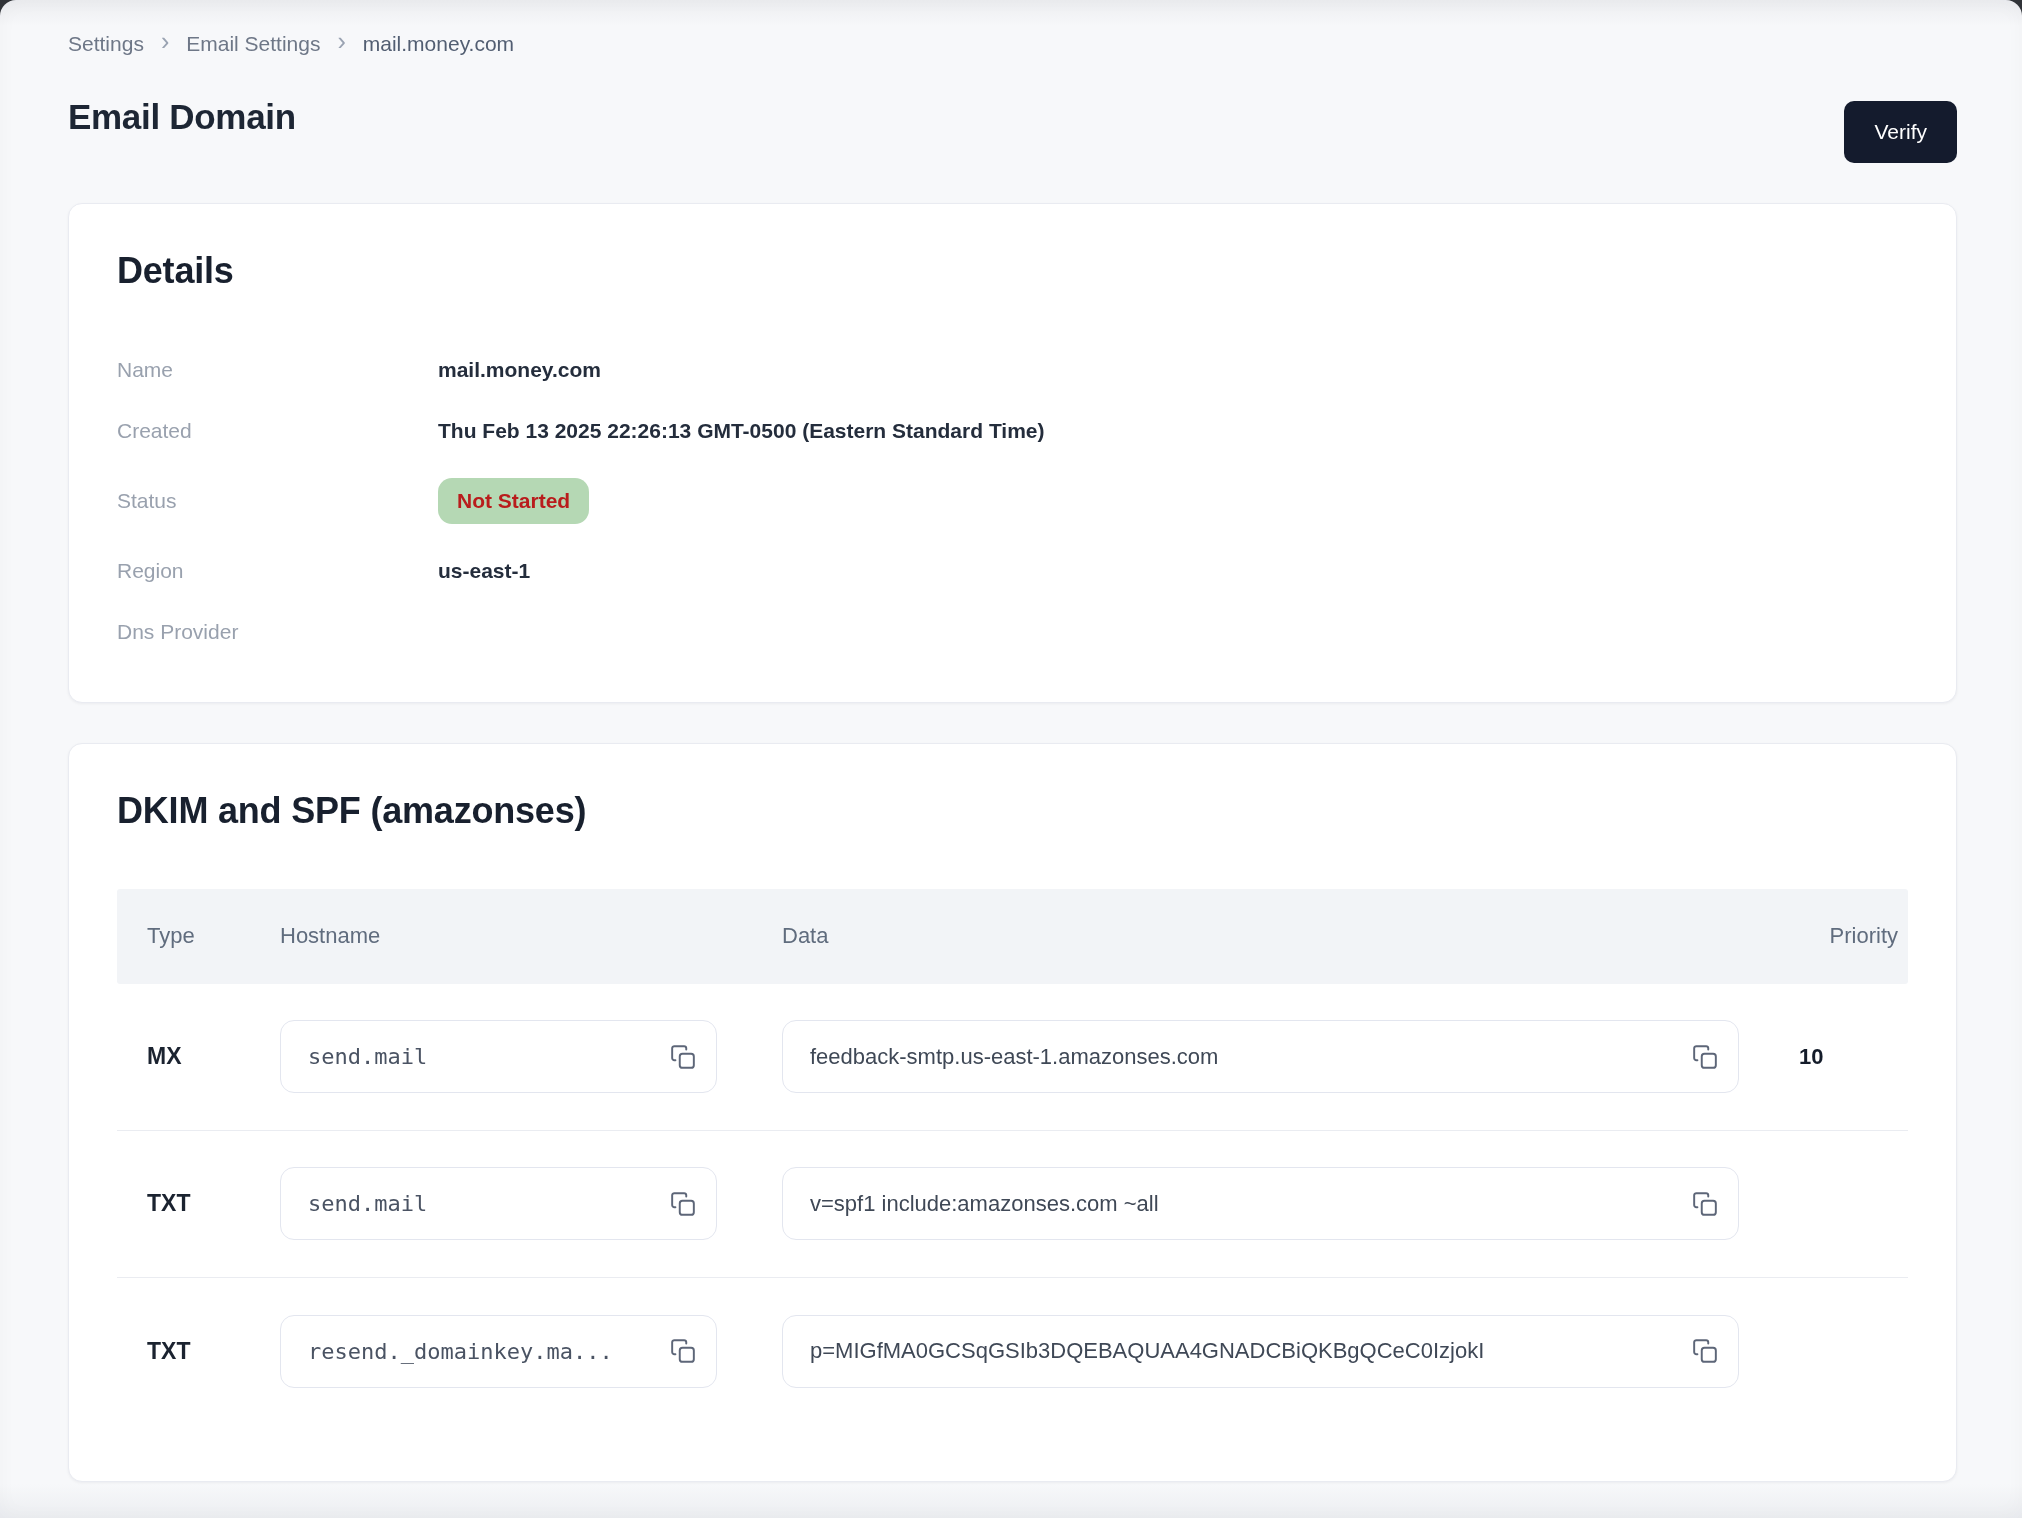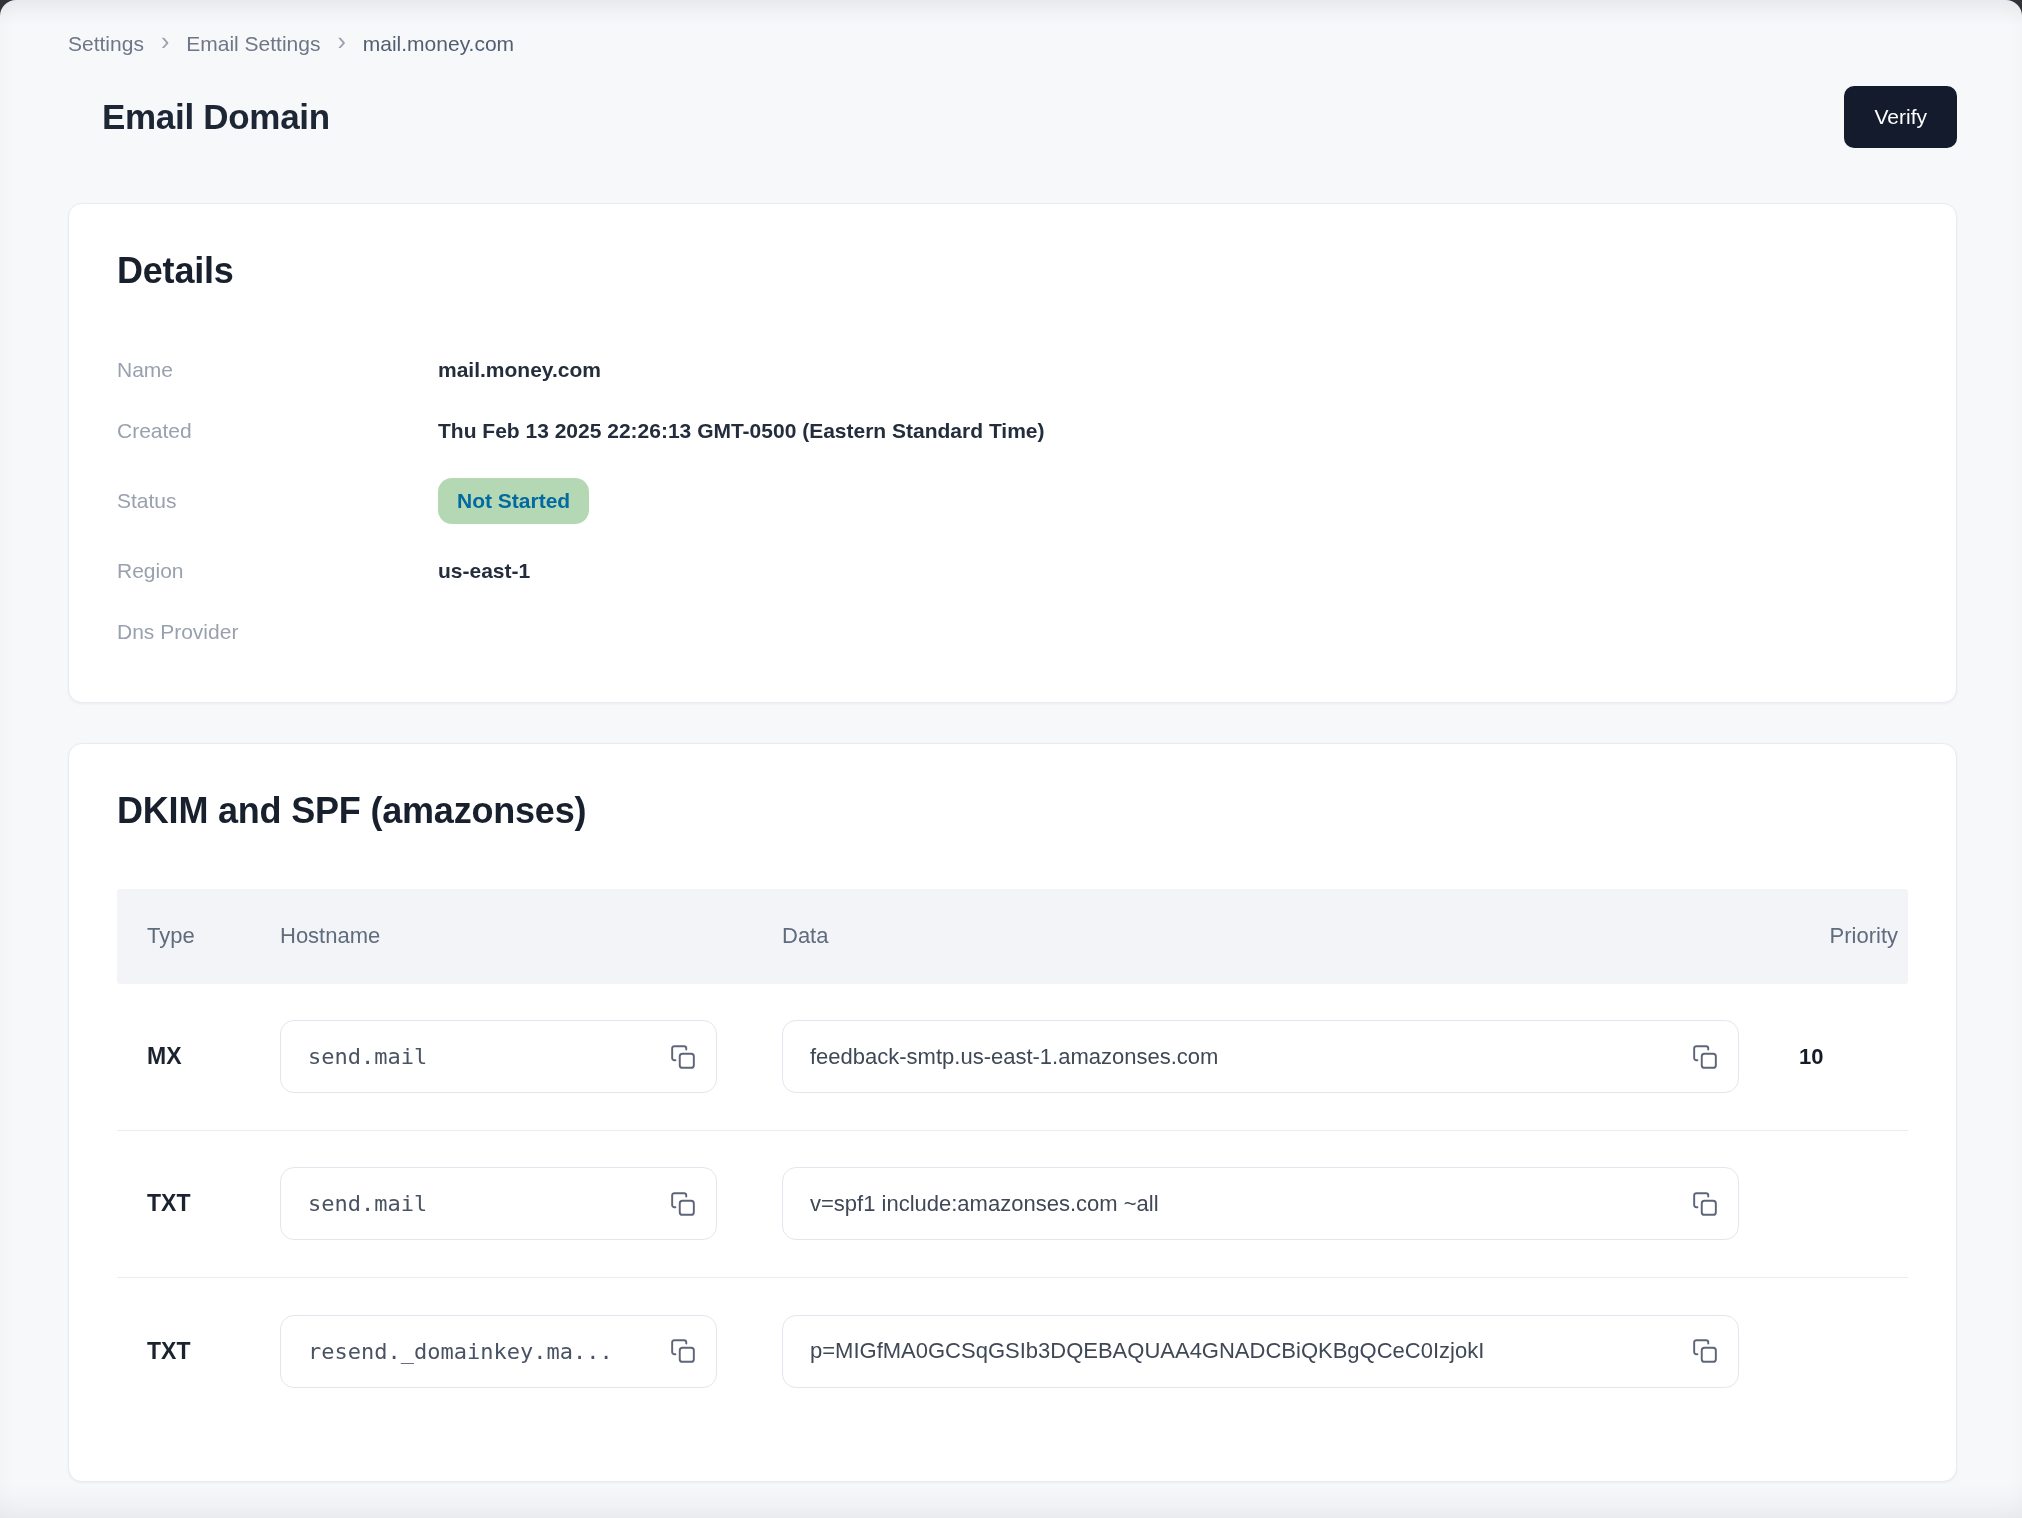--- a/index.html
+++ b/index.html
@@ -19,21 +19,21 @@
   }
   .content { padding: 0 65px 0 68px; }
 
   
   .breadcrumb { display: flex; align-items: center; gap: 17px; padding-top: 31px; font-size: 21px; }
   .crumb { color: #6e7787; cursor: pointer; }
   .crumb.current { color: #525e72; cursor: default; }
   .crumb-sep { color: #9aa3b2; font-size: 25px; line-height: 1; transform: translateY(-2px); }
 
   
-  .header-row { display: flex; justify-content: space-between; align-items: center; margin-top: 15px; margin-left: 34px; }
+  .header-row { display: flex; justify-content: space-between; align-items: flex-end; margin-top: 15px; }
   .page-title { font-size: 35px; font-weight: 700; color: #1d2634; letter-spacing: -0.3px; line-height: 1.3; }
   .verify-btn {
     border: none; cursor: pointer;
     font-family: "Liberation Sans", sans-serif;
     font-size: 21px; font-weight: 400;
     padding: 18px 30px; border-radius: 10px;
     line-height: 1.25;
   }
 
   
@@ -125,21 +125,21 @@
         </div>
 
         <div class="frow">
           <div class="flabel">Created</div>
           <div class="fvalue">Thu Feb 13 2025 22:26:13 GMT-0500 (Eastern Standard Time)</div>
         </div>
 
         <div class="frow">
           <div class="flabel">Status</div>
           <div>
-            <span class="status-badge" id="statusBadge" style="background: rgb(181, 216, 180); color: #0369a1;">Not Started</span>
+            <span class="status-badge" id="statusBadge" style="background: rgb(181, 216, 180); color: #b91c1c;">Not Started</span>
           </div>
         </div>
 
         <div class="frow">
           <div class="flabel">Region</div>
           <div class="fvalue">us-east-1</div>
         </div>
 
         <div class="frow">
           <div class="flabel">Dns Provider</div>

